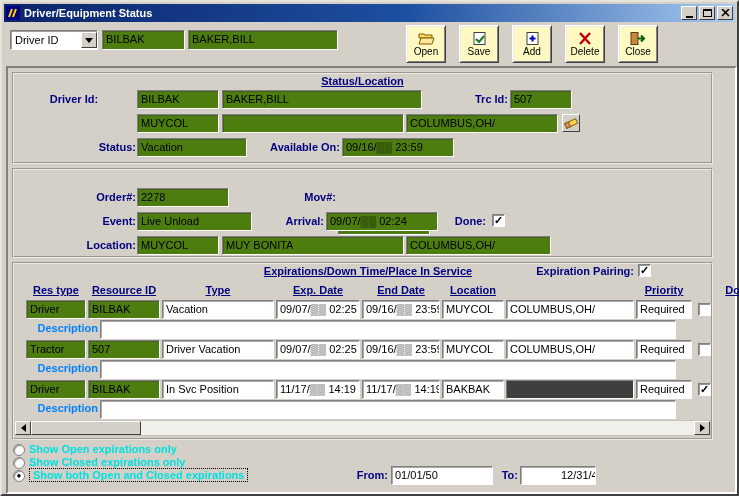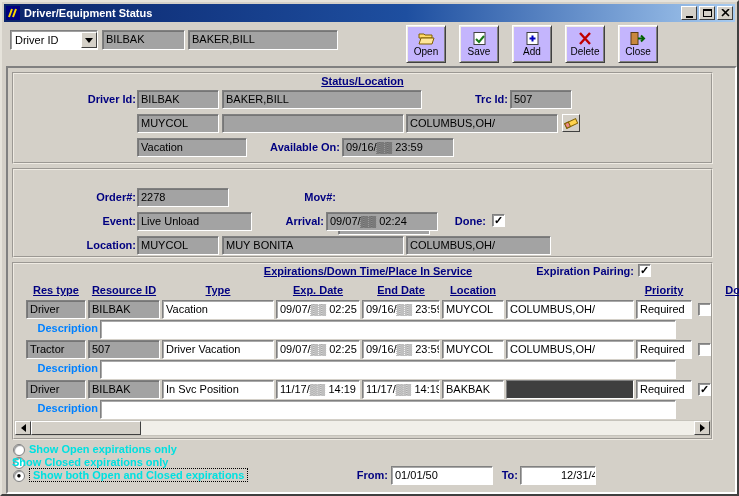--- a/index.html
+++ b/index.html
@@ -34,37 +34,37 @@
   .combo-arrow{
     margin-left:auto;width:16px;height:16px;background:#d4d0c8;
     border:1px solid;border-color:#fff #404040 #404040 #fff;
     display:flex;align-items:center;justify-content:center;
   }
   .tri-down{width:0;height:0;border-left:4px solid transparent;border-right:4px solid transparent;border-top:5px solid #000;}
   .tri-left{width:0;height:0;border-top:4px solid transparent;border-bottom:4px solid transparent;border-right:5px solid #000;}
   .tri-right{width:0;height:0;border-top:4px solid transparent;border-bottom:4px solid transparent;border-left:5px solid #000;}
   .tbtns{position:absolute;left:404px;top:23px;display:flex;gap:13px;}
   .tbtn{
-    min-width:40px;height:38px;background:#c4b5fd;padding:2px 4px 1px;
+    min-width:40px;height:38px;background:#fef9c3;padding:2px 4px 1px;
     border:1px solid;border-color:#fff #404040 #404040 #fff;
     box-shadow:inset 1px 1px 0 #f0ede6,inset -1px -1px 0 #808080;
     display:flex;flex-direction:column;align-items:center;justify-content:center;gap:1px;
     font-family:inherit;font-size:10px;color:#000;cursor:default;
   }
   
   .client{
     position:absolute;left:4px;top:64px;width:731px;height:428px;background:#d4d0c8;
     border:2px solid;border-color:#808080 #fff #fff #808080;
   }
   .gb{position:absolute;border:2px groove #efebe3;}
   .sect-title{position:absolute;color:#000080;font-weight:bold;text-decoration:underline;text-align:center;white-space:nowrap;}
   .lbl{position:absolute;color:#000080;font-weight:bold;text-align:right;white-space:nowrap;}
   .colhdr{position:absolute;color:#000080;font-weight:bold;text-decoration:underline;text-align:center;white-space:nowrap;}
   .fld{
-    position:absolute;height:19px;background:#a3a3a3;padding:2px 3px;line-height:13px;
+    position:absolute;height:19px;background:#4d7c0f;padding:2px 3px;line-height:13px;
     border:1px solid;border-color:#808080 #fff #fff #808080;
     box-shadow:inset 1px 1px 0 rgba(64,64,64,.45);
     white-space:nowrap;overflow:hidden;
   }
   .fld.white{background:#fff;}
   .fld.dark{background:#3f3f3f;color:#fff;}
   .checkbox{
     position:absolute;width:13px;height:13px;background:#fff;
     border:1px solid;border-color:#808080 #fff #fff #808080;
     box-shadow:inset 1px 1px 0 rgba(64,64,64,.55);
@@ -165,38 +165,39 @@
         </svg>
       <span>Close</span>
     </button>
   </div>
 
   <div class="client">
 
     <div class="gb" style="left:4px;top:4px;width:701px;height:92px;"></div>
     <div class="sect-title" style="left:4px;top:7px;width:701px;">Status/Location</div>
 
-    <div class="lbl" style="left:4px;top:25px;width:124px;">Driver Id:</div>
+    <div class="lbl" style="left:4px;top:25px;width:124px;text-align:center;">Driver Id:</div>
     <div class="fld" style="left:129px;top:22px;width:82px;">BILBAK</div>
     <div class="fld" style="left:214px;top:22px;width:200px;">BAKER,BILL</div>
     <div class="lbl" style="left:436px;top:25px;width:64px;">Trc Id:</div>
     <div class="fld" style="left:502px;top:22px;width:62px;">507</div>
 
     <div class="fld" style="left:129px;top:46px;width:82px;">MUYCOL</div>
     <div class="fld" style="left:214px;top:46px;width:182px;"></div>
     <div class="fld" style="left:398px;top:46px;width:152px;">COLUMBUS,OH/</div>
     <button class="iconbtn" style="left:554px;top:46px;">
       <svg width="14" height="12" viewBox="0 0 14 12">
           <g transform="rotate(-25 7 6)">
             <rect x="1" y="4" width="12" height="5" fill="#ffd34d" stroke="#806000"></rect>
             <rect x="1" y="4" width="4" height="5" fill="#e88" stroke="#806000"></rect>
           </g>
         </svg>
     </button>
 
+    <div class="lbl" style="left:4px;top:73px;width:124px;">Status:</div>
     <div class="fld" style="left:129px;top:70px;width:110px;">Vacation</div>
     <div class="lbl" style="left:240px;top:73px;width:92px;">Available On:</div>
     <div class="fld" style="left:334px;top:70px;width:112px;">09/16/▒▒  23:59</div>
 
     <div class="gb" style="left:4px;top:100px;width:701px;height:90px;"></div>
 
     <div class="lbl" style="left:4px;top:123px;width:124px;">Order#:</div>
     <div class="fld" style="left:129px;top:120px;width:92px;">2278</div>
     <div class="lbl" style="left:240px;top:123px;width:88px;">Mov#:</div>
     <div class="fld" style="left:330px;top:120px;width:92px;margin-top:28px;">2838</div>
@@ -274,21 +275,21 @@
     </div>
 
     <span class="radio" style="left:5px;top:376px;">
         <span></span>
       </span>
     <div class="cyan" style="left:21px;top:375px;">Show Open expirations only</div>
 
     <span class="radio" style="left:5px;top:389px;">
         <span></span>
       </span>
-    <div class="cyan" style="left:4px;top:388px;">Show Closed expirations only</div>
+    <div class="cyan" style="left:21px;top:388px;">Show Closed expirations only</div>
 
     <span class="radio" style="left:5px;top:402px;">
         <span>●</span>
       </span>
     <div class="cyan focusbox" style="left:21px;top:400px;">Show both Open and Closed expirations</div>
 
     <div class="lbl" style="left:316px;top:401px;width:64px;">From:</div>
     <div class="fld white" style="left:383px;top:398px;width:102px;">01/01/50</div>
     <div class="lbl" style="left:485px;top:401px;width:25px;">To:</div>
     <div class="fld white" style="left:512px;top:398px;width:76px;padding-left:40px;">12/31/49</div>

